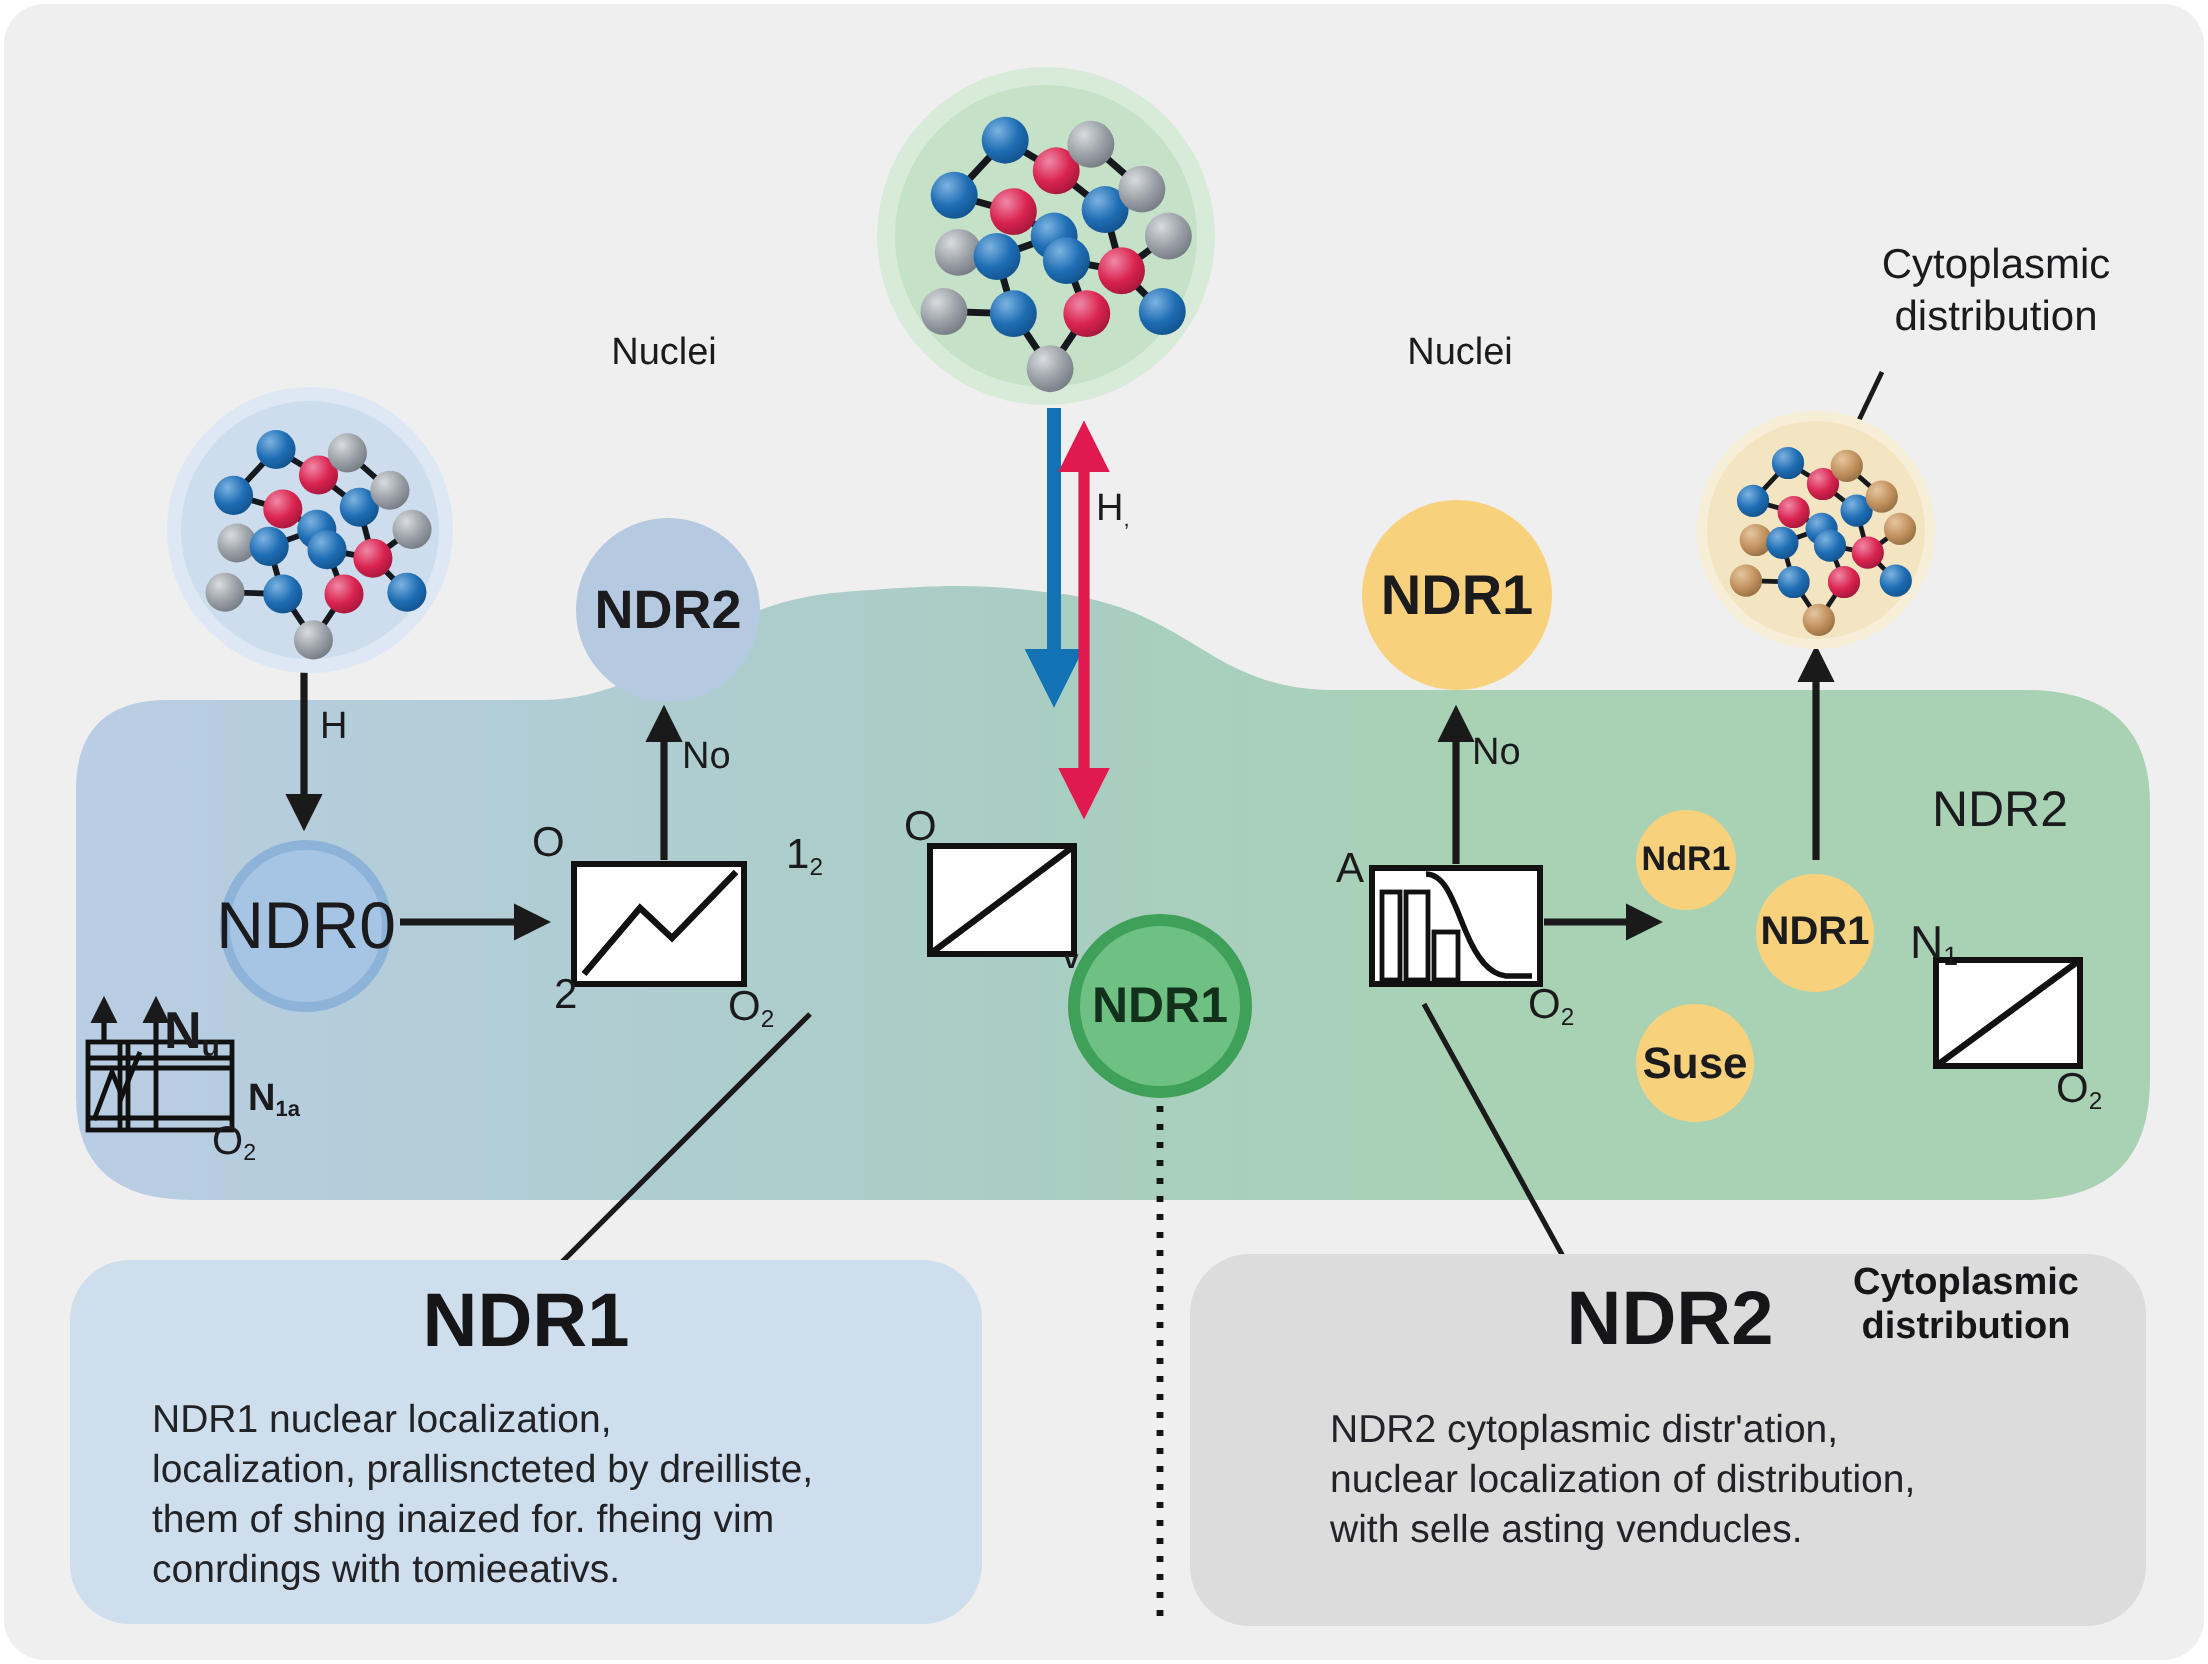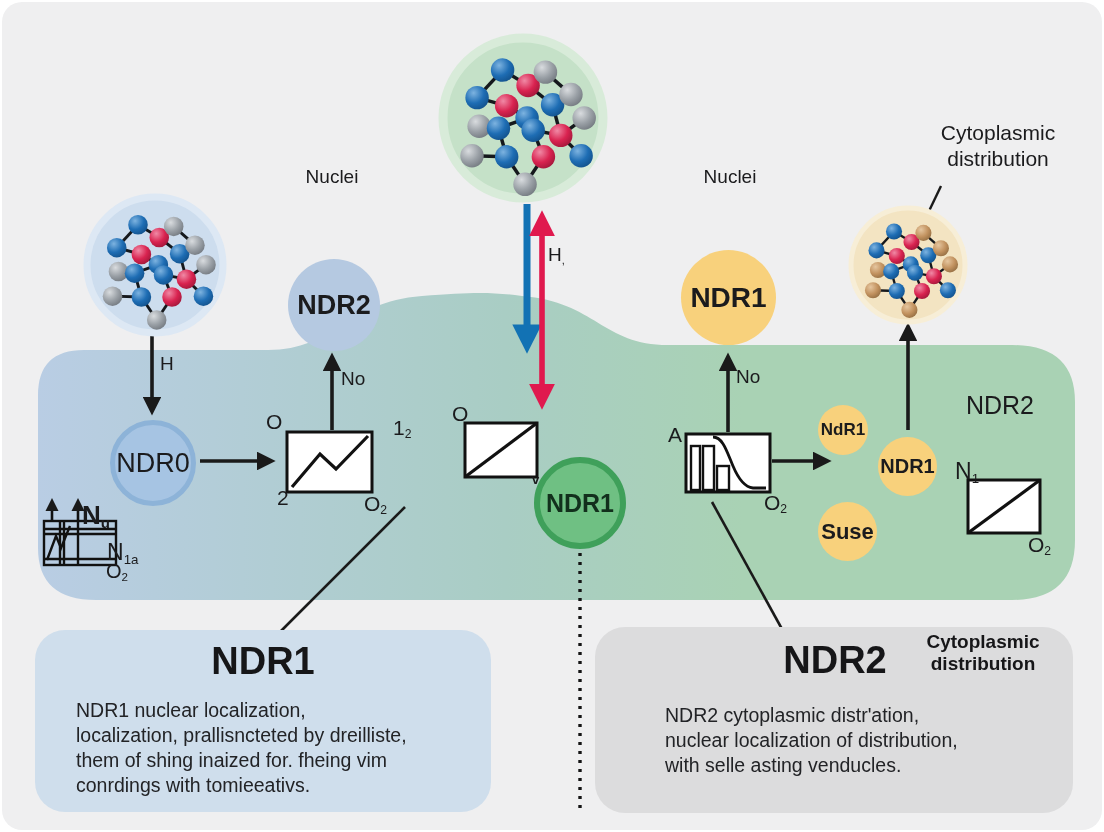--- a/index.html
+++ b/index.html
@@ -250,21 +250,21 @@
         <circle cx="1.4" cy="46.9" r="8.049999999999999" fill="url(#gradT)"></circle>
       </g>
   </svg>
 
   <div class="node" style="left:288px; top:259px; width:92px; height:92px; background:var(--ndr2-circle-bg); font-size:27px; font-weight:600;">
     <span>NDR2</span>
   </div>
   <div class="node" style="left:681px; top:250px; width:95px; height:95px; background:var(--ndr1-yellow-bg); font-size:28px; font-weight:700;">
     <span>NDR1</span>
   </div>
-  <div class="node" style="left:110px; top:420px; width:86px; height:86px; background:var(--ndr0-bg); border:5px solid var(--ndr0-ring); font-size:27px; font-weight:500;">
+  <div class="node" style="left:110px; top:420px; width:86px; height:86px; background:var(--ndr0-bg); border:5px solid var(--ndr0-ring); font-size:33px; font-weight:500;">
     <span>NDR0</span>
   </div>
   <div class="node" style="left:534px; top:457px; width:92px; height:92px; background:var(--ndr1-green-bg); border:6px solid var(--ndr1-green-ring); font-size:25px; font-weight:600; color:#12301c;">
     <span>NDR1</span>
   </div>
   <div class="node" style="left:818px; top:405px; width:50px; height:50px; background:var(--vesicle-bg); font-size:17px; font-weight:600;">
     <span>NdR1</span>
   </div>
   <div class="node" style="left:878px; top:437px; width:59px; height:59px; background:var(--vesicle-bg); font-size:20px; font-weight:600;">
     <span>NDR1</span>
@@ -292,21 +292,21 @@
   <div class="lbl f21" style="left:452px; top:402px;">O</div>
   <div class="lbl" style="left:532px; top:472px; font-size:13px; font-weight:600;">v</div>
 
   <div class="lbl f21" style="left:668px; top:423px;">A</div>
   <div class="lbl f21" style="left:764px; top:491px;"><span>O</span><span class="sub">2</span></div>
 
   <div class="lbl" style="left:955px; top:458px; font-size:23px; font-weight:500;"><span>N</span><span class="sub">1</span></div>
   <div class="lbl f21" style="left:1028px; top:533px;"><span>O</span><span class="sub">2</span></div>
 
   <div class="lbl" style="left:82px; top:500px; font-size:26px; font-weight:600;"><span>N</span><span class="sub">u</span></div>
-  <div class="lbl" style="left:107px; top:539px; font-size:23px; font-weight:400;"><span>N</span><span class="sub">1a</span></div>
+  <div class="lbl" style="left:124px; top:539px; font-size:19px; font-weight:700;"><span>N</span><span class="sub">1a</span></div>
   <div class="lbl" style="left:106px; top:560px; font-size:20px; font-weight:500;"><span>O</span><span class="sub">2</span></div>
 
   <div class="panel" style="left:35px; top:630px; width:456px; height:182px; background:var(--panel-ndr1-bg);">
     <div class="panel-title" style="left:0; right:0; top:10px; text-align:center;">NDR1</div>
     <div class="panel-body pre" style="left:41px; top:68px; right:12px;">NDR1 nuclear localization,
 localization, prallisncteted by dreilliste,
 them of shing inaized for. fheing vim
 conrdings with tomieeativs.</div>
   </div>
 

